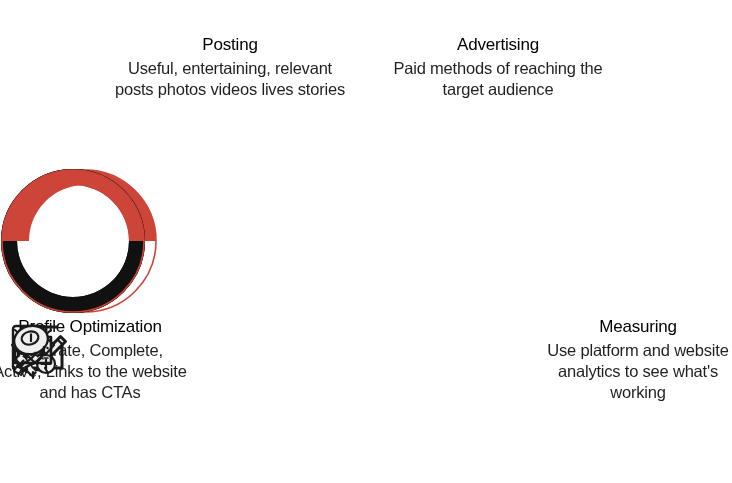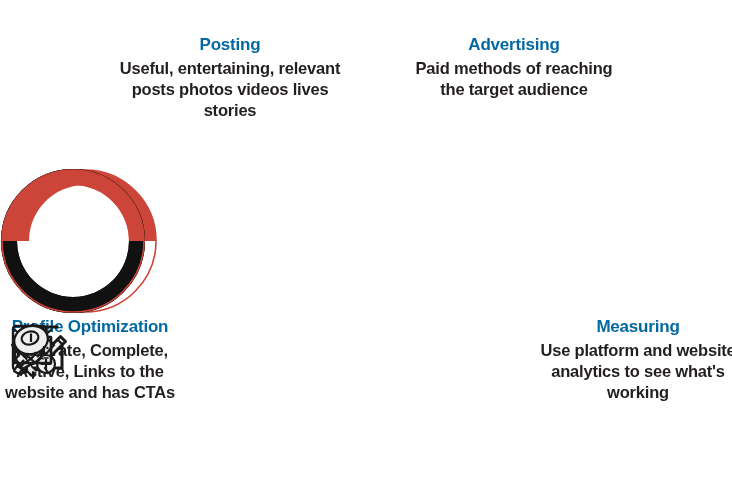--- a/index.html
+++ b/index.html
@@ -21,40 +21,39 @@
   }
 
   
   .caption {
     position: absolute;
     text-align: center;
     line-height: 1.28;
   }
   .caption .title {
     display: block;
-    font-weight: bold;
+    font-weight: normal;
     font-size: 17px;
-    color: #0369a1;
+    color: #000000;
     letter-spacing: -0.2px;
     margin-bottom: 2px;
     white-space: nowrap;
   }
   .caption .body {
     display: block;
     font-size: 16.5px;
     color: #231F20;
     letter-spacing: -0.2px;
-    font-weight: bold;
   }
 
   .cap-top  { top: 34px; }
   .cap-bot  { top: 316px; }
 
   .cap-posting     { left: 108px; width: 244px; }
-  .cap-advertising { left: 390px; width: 216px; margin-left: 16px; }
+  .cap-advertising { left: 390px; width: 216px; }
 
   .cap-profile   { left: -8px;  width: 196px; }
   .cap-engaging  { left: 272px; width: 184px; }
   .cap-measuring { left: 540px; width: 196px; }
 
   
   .circle {
     position: absolute;
     width: 146px;
     height: 146px;

